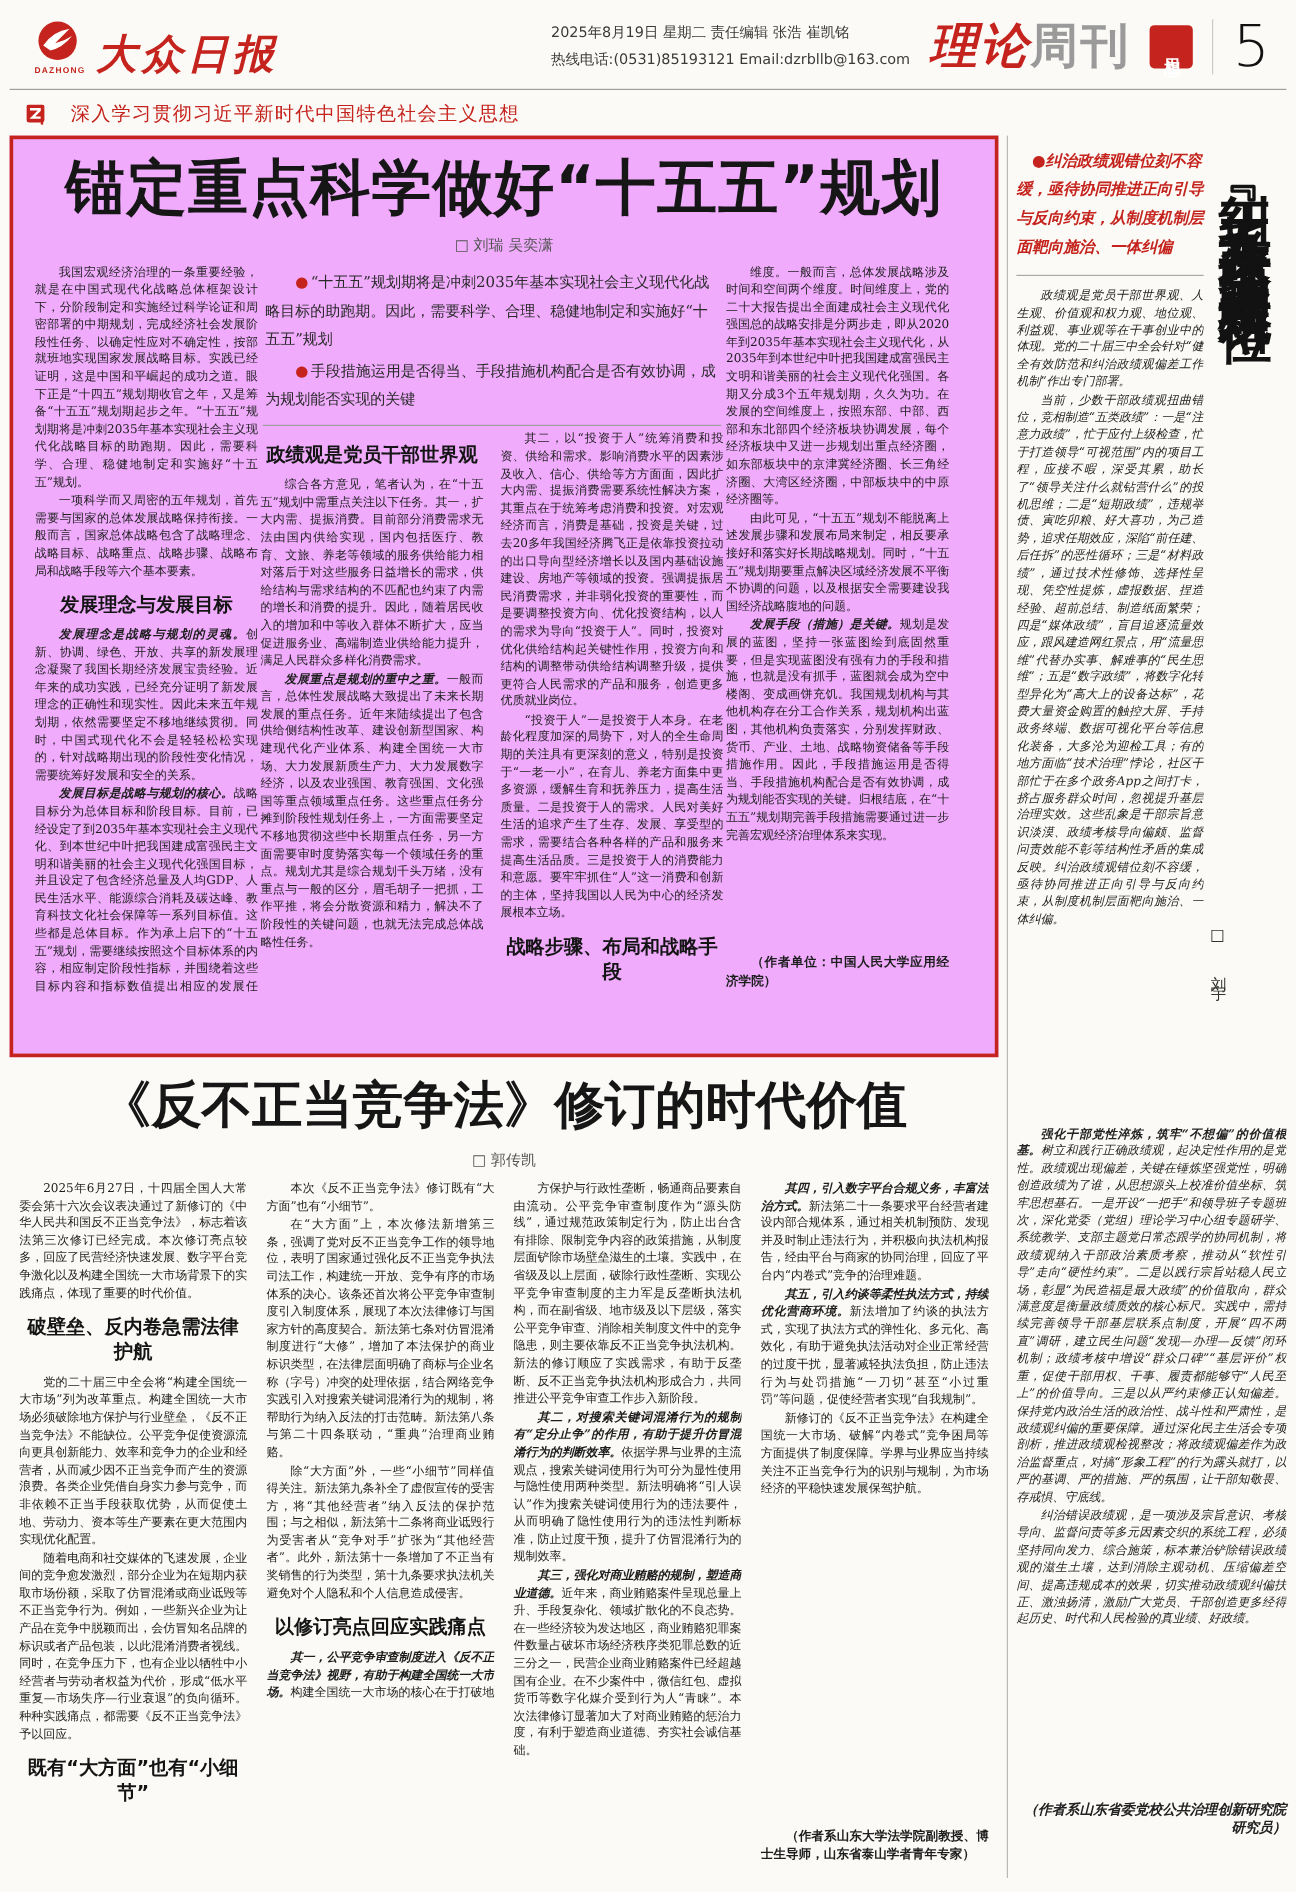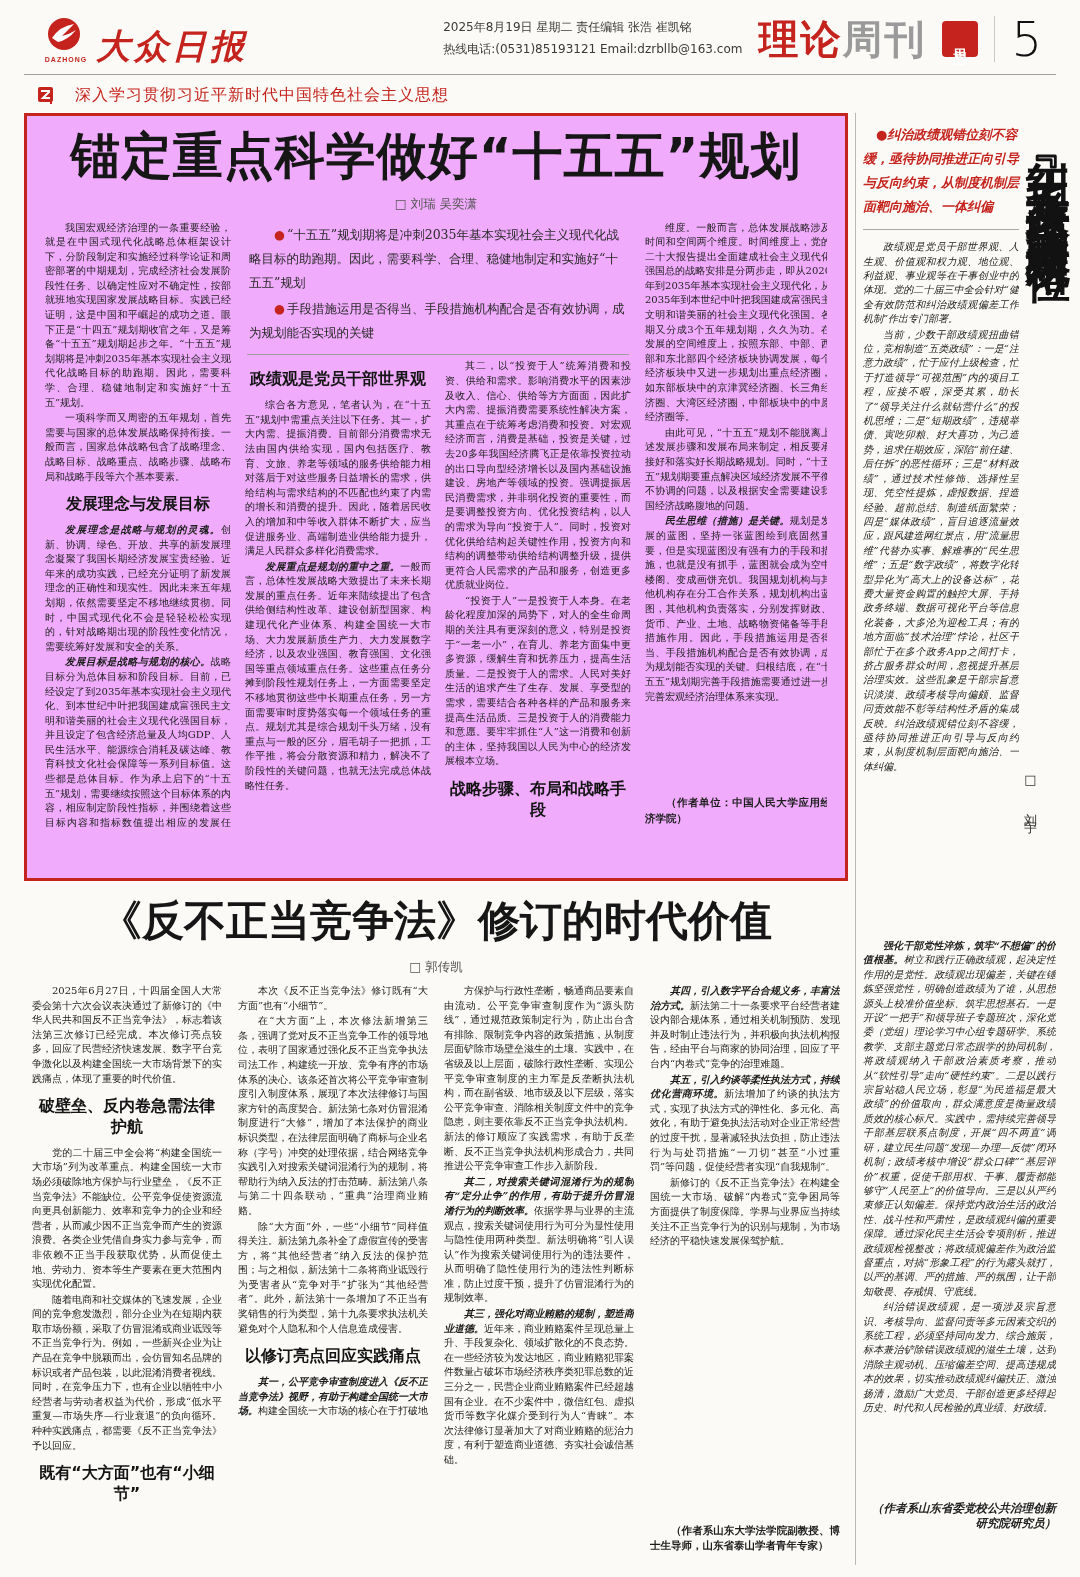--- a/index.html
+++ b/index.html
@@ -3,34 +3,34 @@
 <meta charset="utf-8">
 <style>
   :root{ --red:#c5231d; --ink:#222; --gray:#8f8f8f; }
   *{box-sizing:border-box; margin:0; padding:0;}
   html,body{width:1080px;}
   body{
     width:1080px; height:1577px; overflow:hidden;
     background:#fbfaf6; color:var(--ink);
     font-family:"DejaVu Serif","Liberation Serif",serif;
   }
-  .page{width:1080px; height:1207px; padding:0 24px; position:relative;}
+  .page{width:1080px; height:1207px; padding:0 8px; position:relative;}
 
   
   .masthead{display:flex; align-items:center; height:72px; padding:6px 14px 0 20px;}
   .logo{display:flex; align-items:flex-end; gap:8px;}
   .logo-mark{width:44px; text-align:center;}
   .logo-mark svg{display:block;}
   .logo-en{font-family:"Liberation Sans",sans-serif; font-size:7px; font-weight:700; color:var(--red); letter-spacing:1px;}
   .logo-script{font-size:34px; font-weight:700; font-style:italic; color:var(--red);
     font-family:"DejaVu Serif","Liberation Serif",serif; letter-spacing:4px; line-height:1;}
   .head-right{margin-left:auto; display:flex; align-items:center; gap:16px;}
   .head-meta{font-size:12px; color:#3a3a3a; line-height:1.8; font-family:"DejaVu Sans","Liberation Sans",sans-serif;}
   .section-title{font-family:"DejaVu Sans","Liberation Sans",sans-serif; font-weight:800; font-size:40px; letter-spacing:2px; line-height:1;}
-  .section-title .red{color:var(--red);}
+  .section-title .red{color:var(--red);font-style:italic;}
   .section-title .gray{color:#9a9a9a;}
   .badge{background:var(--red); color:#fff; width:36px; height:36px; border-radius:4px;
     display:flex; align-items:center; justify-content:center;
     writing-mode:vertical-rl; font-size:14px; font-weight:700; letter-spacing:2px;
     font-family:"DejaVu Sans","Liberation Sans",sans-serif;}
   .vsep{width:1px; height:46px; background:#c9c9c9;}
   .pageno{font-family:"DejaVu Sans","Liberation Sans",sans-serif; font-size:48px; font-weight:300; color:#111; line-height:1;}
   .hrule{border-top:1px solid #9e9e9e; margin:2px 0 8px 0;}
 
   
@@ -44,21 +44,21 @@
   .left-zone{width:824px; flex:none;}
   .vrule{width:1px; background:#b9b9b9; margin:0 7px; flex:none;}
   .right-zone{flex:1; min-width:0; position:relative;}
 
   
   .main-box{border:3px solid var(--red); padding:12px 18px 14px; height:768px; background:#f0abfc;}
   .main-box h1{font-family:"DejaVu Sans","Liberation Sans",sans-serif; font-size:50px; font-weight:900;
     text-align:center; letter-spacing:1px; color:#161616; line-height:1.15;}
   .byline{text-align:center; font-size:12.5px; color:#555; margin:10px 0 8px;
     font-family:"DejaVu Sans","Liberation Sans",sans-serif;}
-  .main-cols{display:flex; gap:14px; height:606px; overflow:hidden;}
+  .main-cols{display:flex; gap:2px; height:606px; overflow:hidden;}
   .ncol{font-size:10px; line-height:14.6px; text-align:justify; color:#1d1d1d; overflow:hidden;}
   .c1,.c4{width:186px; flex:none;}
   .mid{width:386px; flex:none; display:flex; flex-direction:column;}
   .bullets{font-size:12.5px; line-height:1.95; color:#2a2a2a; padding:2px 4px 0;}
   .bullets .blk{margin-bottom:2px;}
   .dot{color:var(--red); margin-right:2px;}
   .mid-rule{border-top:1px solid #9e9e9e; margin:8px 2px 4px;}
   .mid-cols{display:flex; gap:14px; flex:1; overflow:hidden;}
   .mid-cols .ncol{width:186px;}
   .colflex{display:flex; flex-direction:column;}
@@ -168,21 +168,21 @@
                   <div class="blk p">其二，以“投资于人”统筹消费和投资、供给和需求。影响消费水平的因素涉及收入、信心、供给等方方面面，因此扩大内需、提振消费需要系统性解决方案，其重点在于统筹考虑消费和投资。对宏观经济而言，消费是基础，投资是关键，过去20多年我国经济腾飞正是依靠投资拉动的出口导向型经济增长以及国内基础设施建设、房地产等领域的投资。强调提振居民消费需求，并非弱化投资的重要性，而是要调整投资方向、优化投资结构，以人的需求为导向“投资于人”。同时，投资对优化供给结构起关键性作用，投资方向和结构的调整带动供给结构调整升级，提供更符合人民需求的产品和服务，创造更多优质就业岗位。</div>
                   <div class="blk p">“投资于人”一是投资于人本身。在老龄化程度加深的局势下，对人的全生命周期的关注具有更深刻的意义，特别是投资于“一老一小”，在育儿、养老方面集中更多资源，缓解生育和抚养压力，提高生活质量。二是投资于人的需求。人民对美好生活的追求产生了生存、发展、享受型的需求，需要结合各种各样的产品和服务来提高生活品质。三是投资于人的消费能力和意愿。要牢牢抓住“人”这一消费和创新的主体，坚持我国以人民为中心的经济发展根本立场。</div>
                   <div class="blk sub">战略步骤、布局和战略手段</div>
                 </div>
             </div>
           </div>
           <div class="ncol c4 colflex">
             <div class="flow">
                 <div class="blk p">维度。一般而言，总体发展战略涉及时间和空间两个维度。时间维度上，党的二十大报告提出全面建成社会主义现代化强国总的战略安排是分两步走，即从2020年到2035年基本实现社会主义现代化，从2035年到本世纪中叶把我国建成富强民主文明和谐美丽的社会主义现代化强国。各期又分成3个五年规划期，久久为功。在发展的空间维度上，按照东部、中部、西部和东北部四个经济板块协调发展，每个经济板块中又进一步规划出重点经济圈，如东部板块中的京津冀经济圈、长三角经济圈、大湾区经济圈，中部板块中的中原经济圈等。</div>
                 <div class="blk p">由此可见，“十五五”规划不能脱离上述发展步骤和发展布局来制定，相反要承接好和落实好长期战略规划。同时，“十五五”规划期要重点解决区域经济发展不平衡不协调的问题，以及根据安全需要建设我国经济战略腹地的问题。</div>
-                <div class="blk p"><span class="lead">民生思维（措施）是关键。</span>规划是发展的蓝图，坚持一张蓝图绘到底固然重要，但是实现蓝图没有强有力的手段和措施，也就是没有抓手，蓝图就会成为空中楼阁、变成画饼充饥。我国规划机构与其他机构存在分工合作关系，规划机构出蓝图，其他机构负责落实，分别发挥财政、货币、产业、土地、战略物资储备等手段措施作用。因此，手段措施运用是否得当、手段措施机构配合是否有效协调，成为规划能否实现的关键。归根结底，在“十五五”规划期完善手段措施需要通过进一步完善宏观经济治理体系来实现。</div>
+                <div class="blk p"><span class="lead">发展手段（措施）是关键。</span>规划是发展的蓝图，坚持一张蓝图绘到底固然重要，但是实现蓝图没有强有力的手段和措施，也就是没有抓手，蓝图就会成为空中楼阁、变成画饼充饥。我国规划机构与其他机构存在分工合作关系，规划机构出蓝图，其他机构负责落实，分别发挥财政、货币、产业、土地、战略物资储备等手段措施作用。因此，手段措施运用是否得当、手段措施机构配合是否有效协调，成为规划能否实现的关键。归根结底，在“十五五”规划期完善手段措施需要通过进一步完善宏观经济治理体系来实现。</div>
               </div>
             <div class="attr">（作者单位：中国人民大学应用经济学院）</div>
           </div>
         </div>
       </section>
 
       <section class="second">
         <h2>《反不正当竞争法》修订的时代价值</h2>
         <div class="byline">□ 郭传凯</div>
         <div class="cols4">

